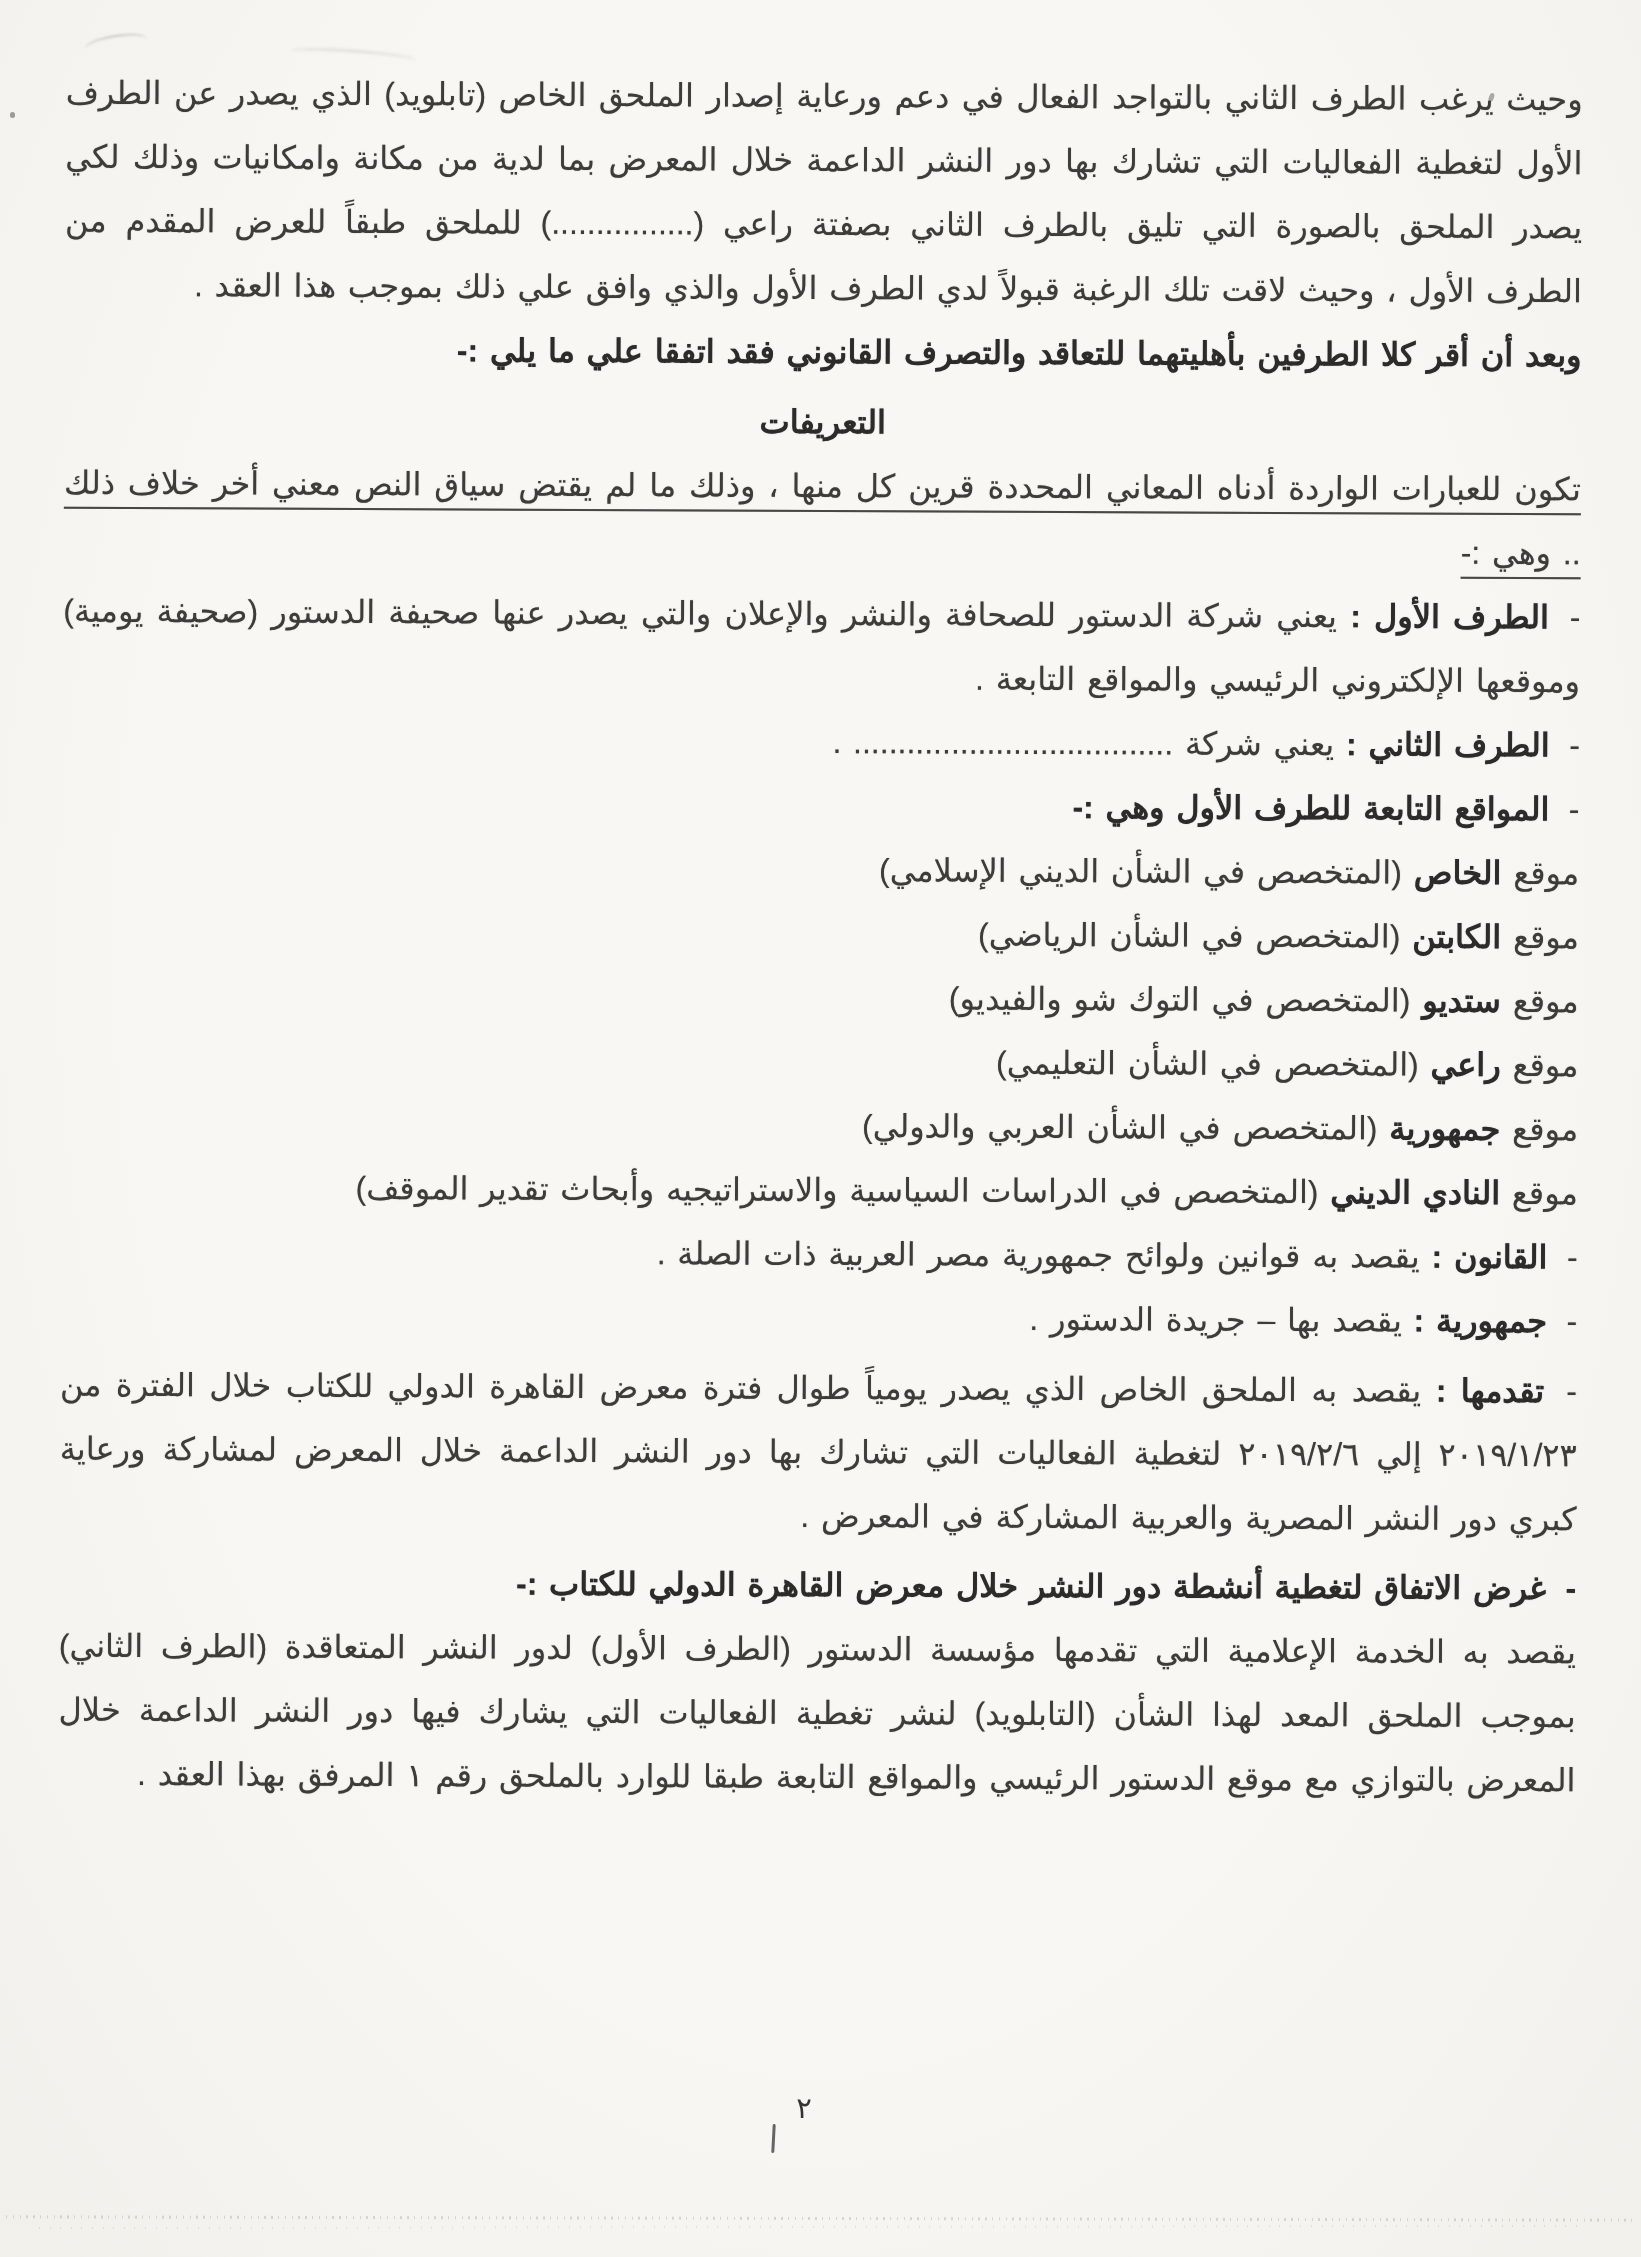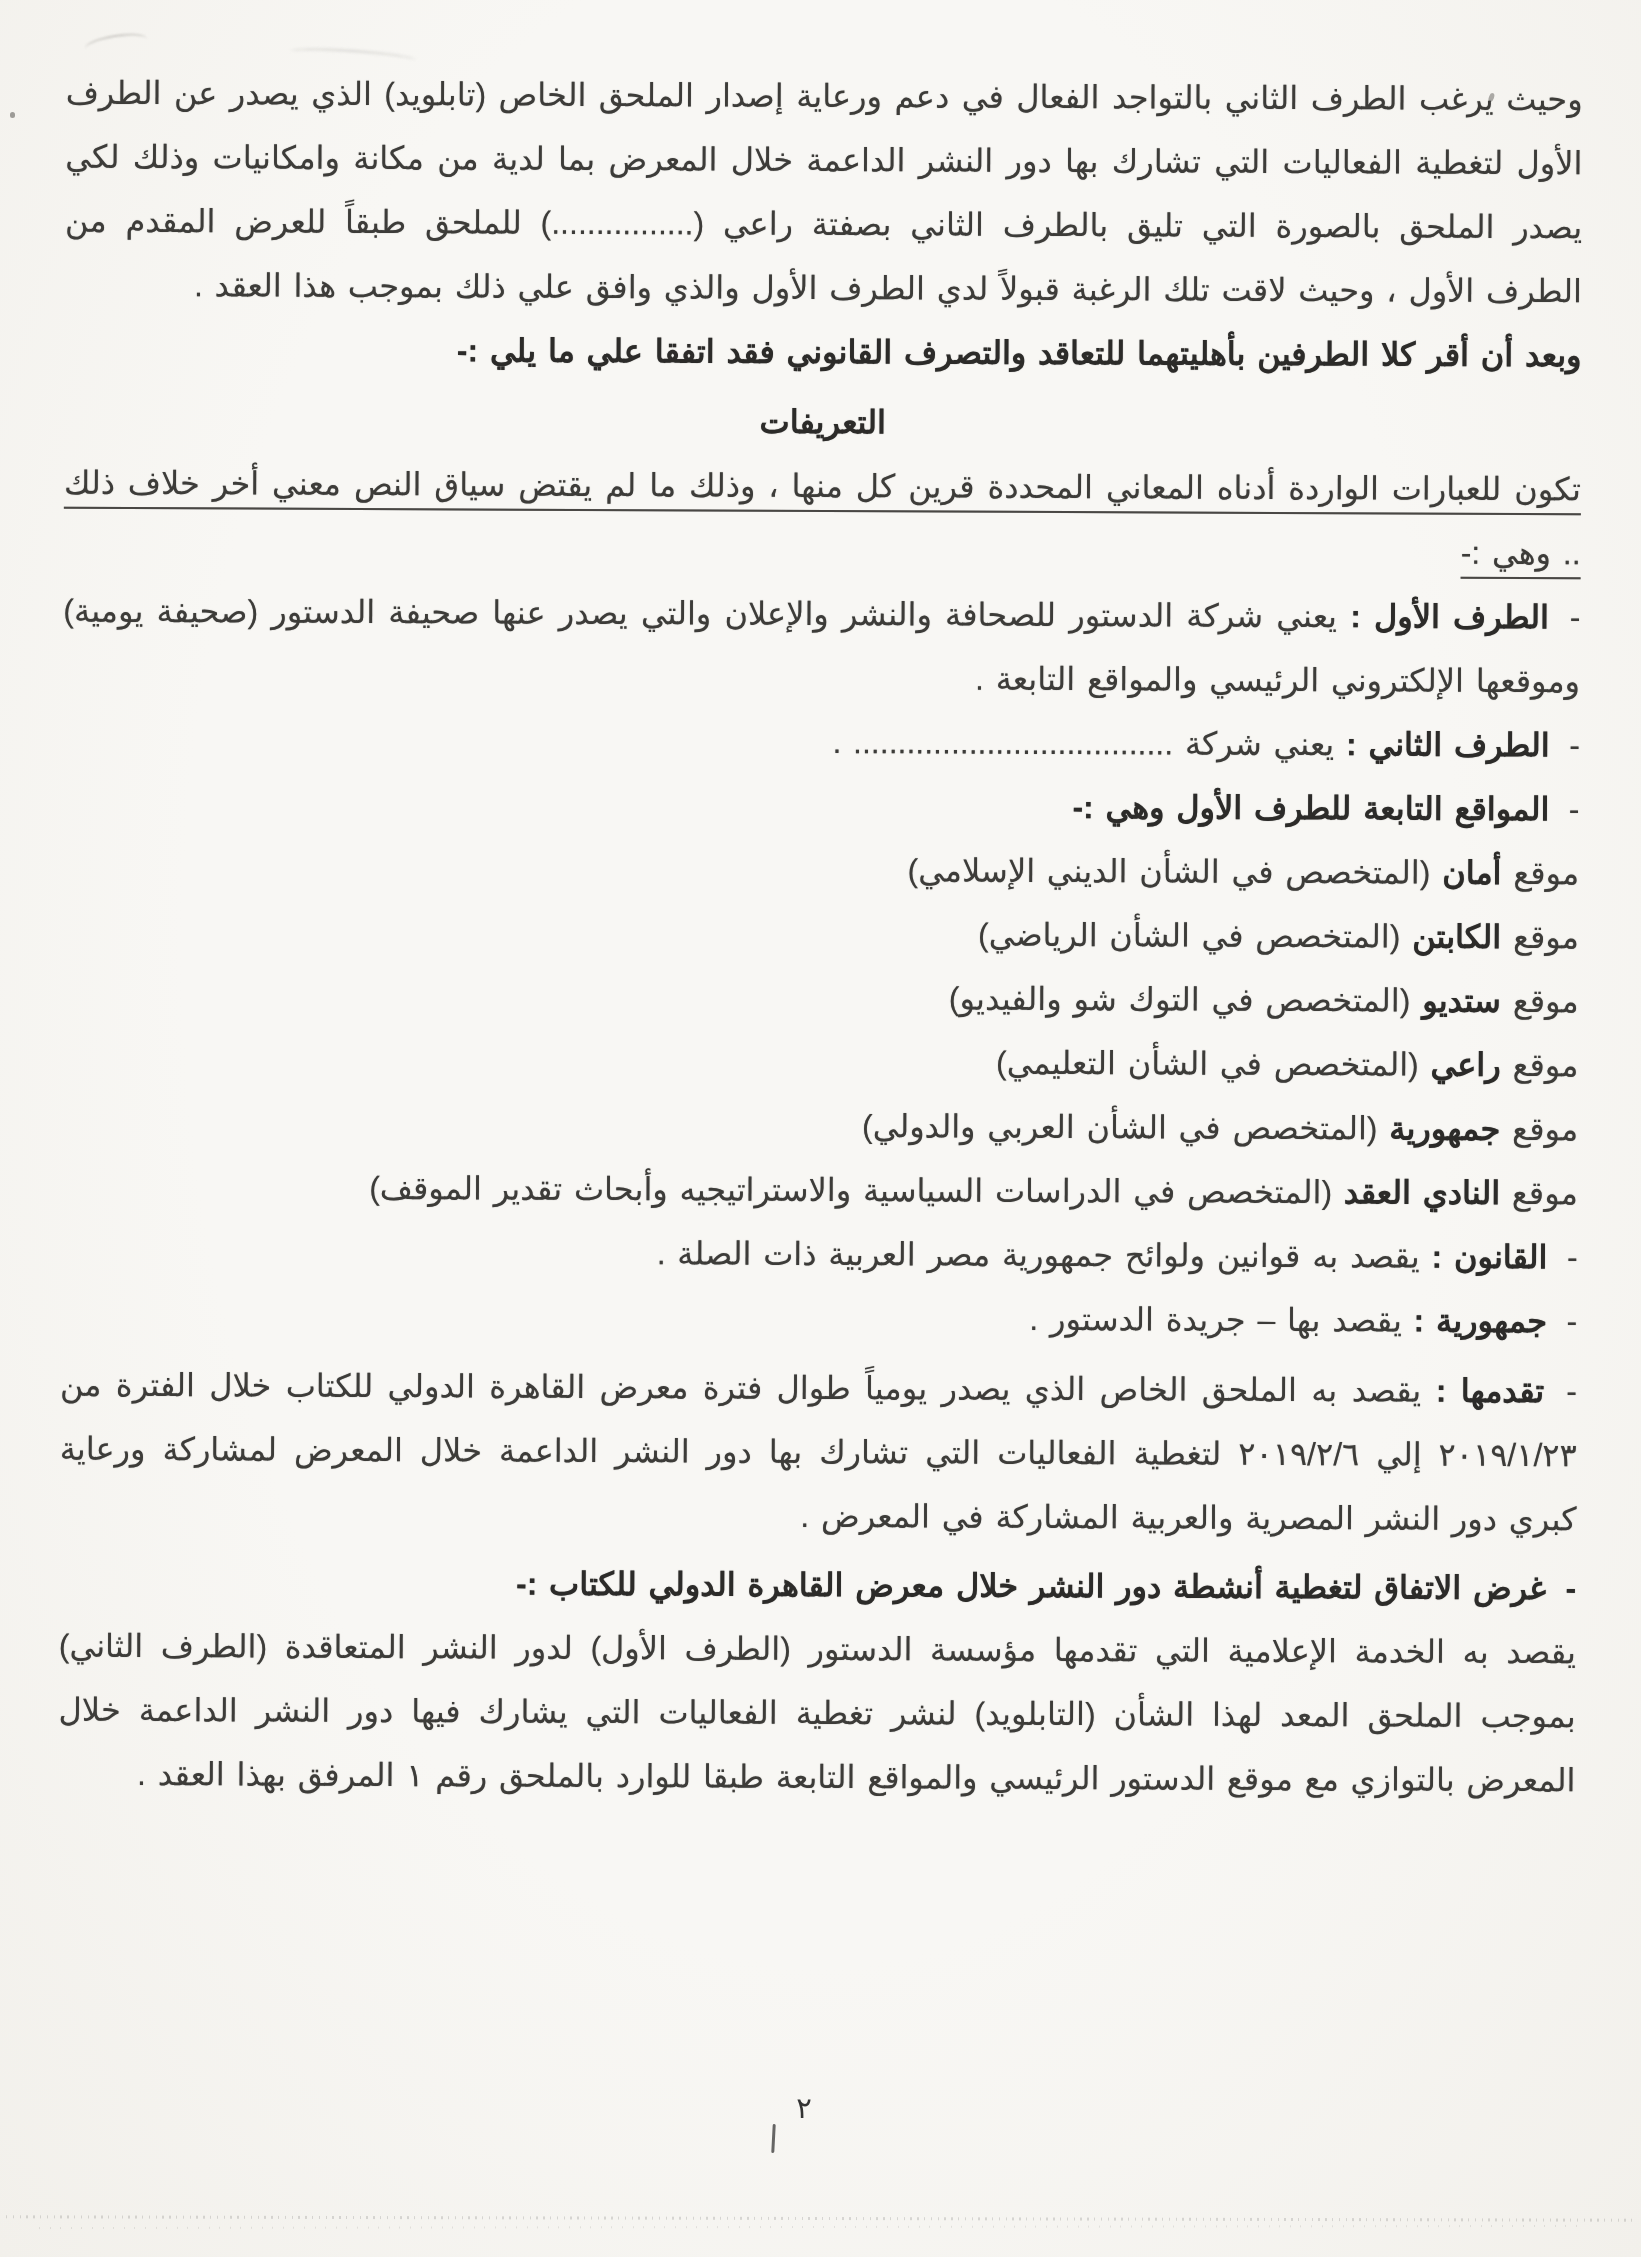--- a/index.html
+++ b/index.html
@@ -102,21 +102,21 @@
       <span>يعني شركة .................................... .</span>
     </p>
 
     <p class="para">
       <span class="bullet">-</span>
       <span class="b">المواقع التابعة للطرف الأول وهي :-</span>
     </p>
 
     <p class="para site-line">
       <span>موقع</span>
-      <span class="b">أمان</span>
+      <span class="b">الخاص</span>
       <span>(المتخصص في الشأن الديني الإسلامي)</span>
     </p>
     <p class="para site-line">
       <span>موقع</span>
       <span class="b">الكابتن</span>
       <span>(المتخصص في الشأن الرياضي)</span>
     </p>
     <p class="para site-line">
       <span>موقع</span>
       <span class="b">ستديو</span>
@@ -127,21 +127,21 @@
       <span class="b">راعي</span>
       <span>(المتخصص في الشأن التعليمي)</span>
     </p>
     <p class="para site-line">
       <span>موقع</span>
       <span class="b">جمهورية</span>
       <span>(المتخصص في الشأن العربي والدولي)</span>
     </p>
     <p class="para site-line">
       <span>موقع</span>
-      <span class="b">النادي العقد</span>
+      <span class="b">النادي الديني</span>
       <span>(المتخصص في الدراسات السياسية والاستراتيجيه وأبحاث تقدير الموقف)</span>
     </p>
 
     <p class="para">
       <span class="bullet">-</span>
       <span class="b">القانون :</span>
       <span>يقصد به قوانين ولوائح جمهورية مصر العربية ذات الصلة .</span>
     </p>
 
     <p class="para">

